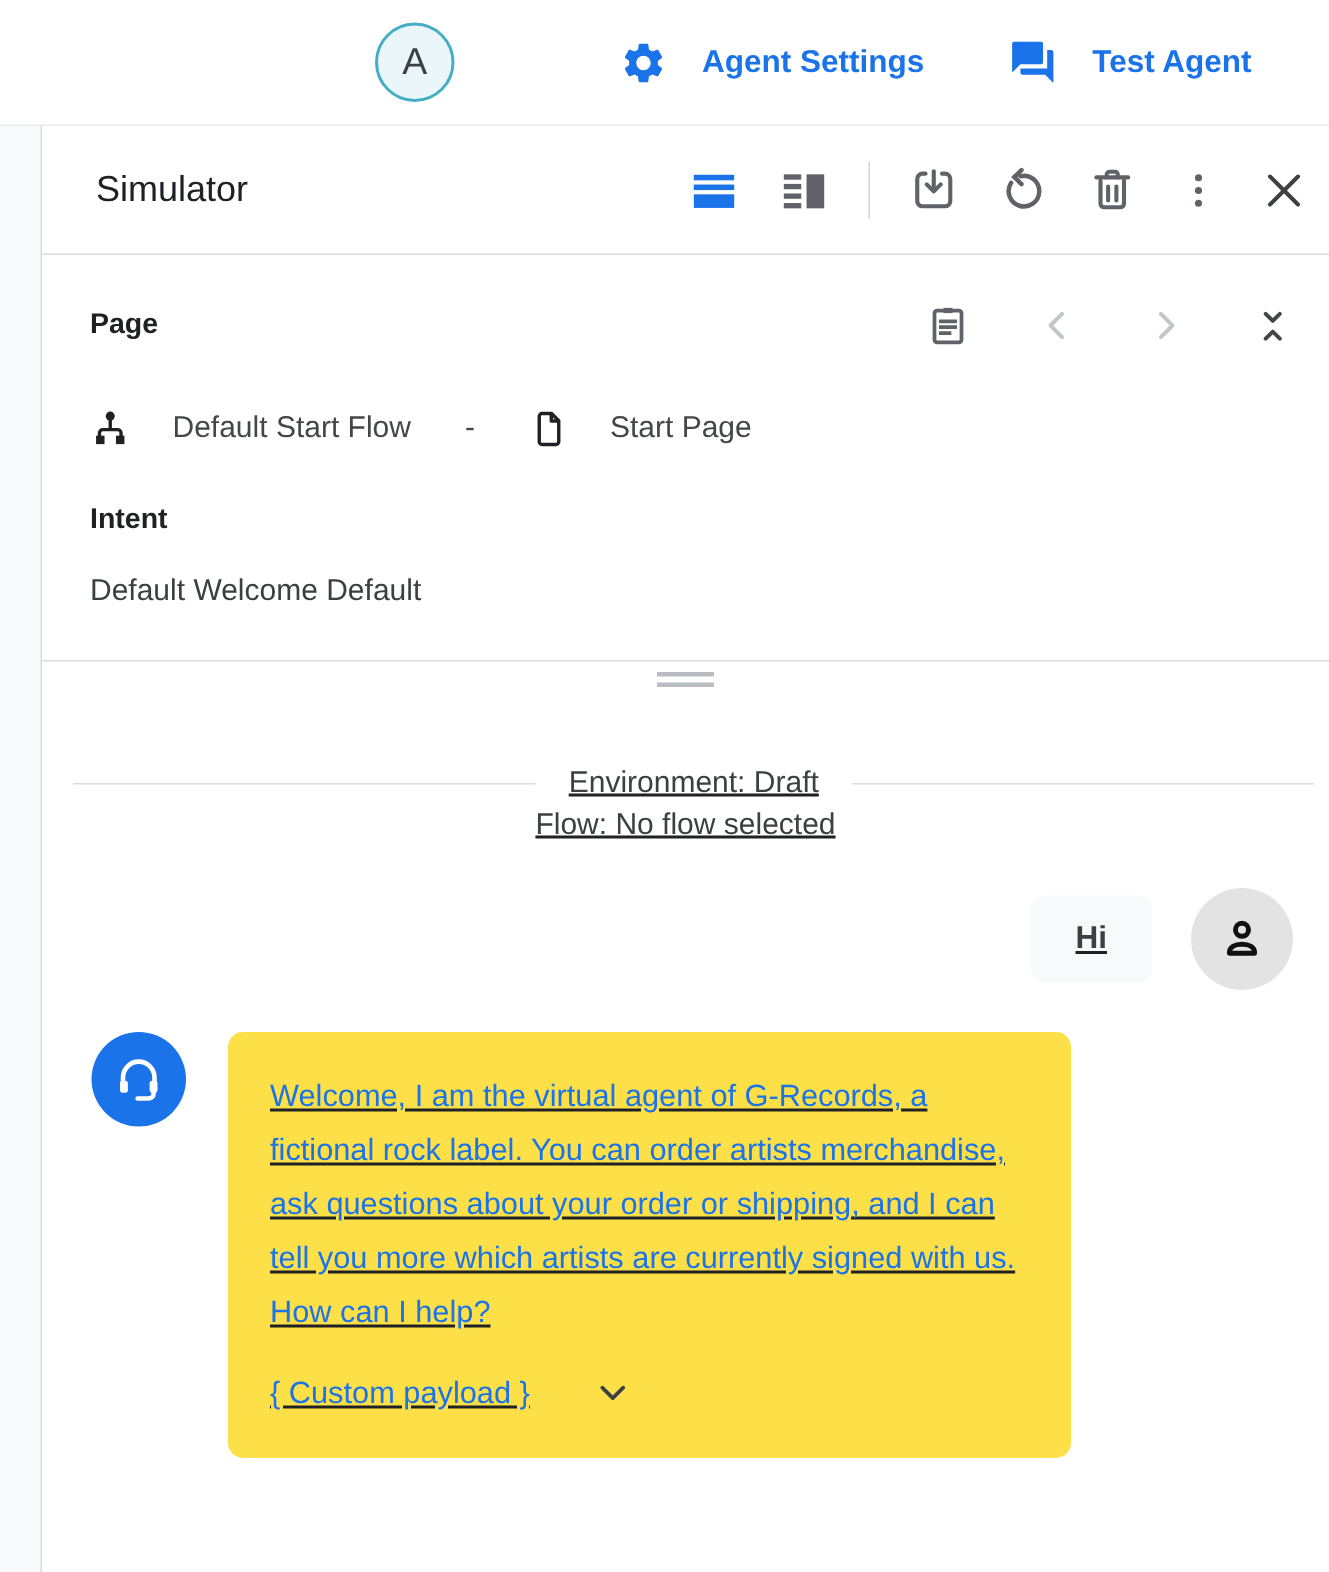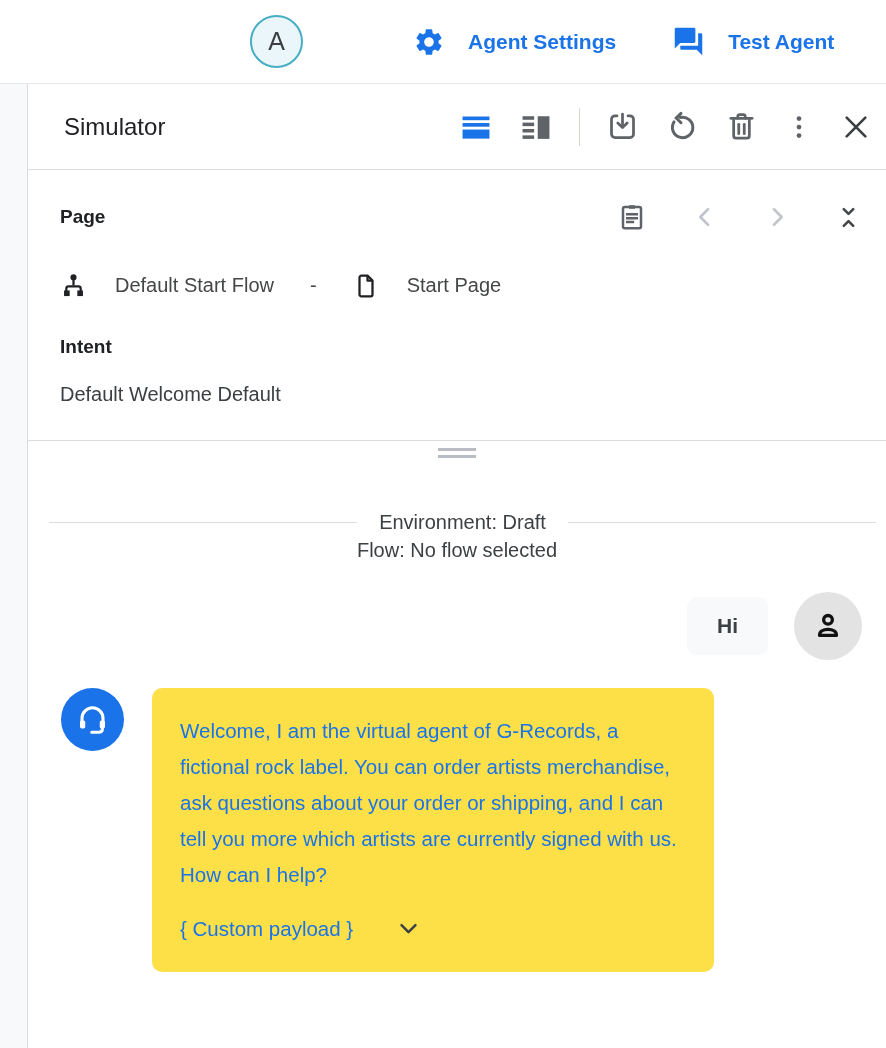--- a/index.html
+++ b/index.html
@@ -50,21 +50,21 @@
     font-size:20px; color:#444746;
   }
   .flow-sep{ margin:0 8px; }
   .intent-label{ margin-top:37px; }
   .intent-value{ margin-top:25px; font-size:20px; color:#3c4043; }
   
   .drag-row{ flex:0 0 24px; display:flex; align-items:center; justify-content:center; cursor:row-resize; }
   .drag-handle{ display:flex; flex-direction:column; gap:4px; }
   .drag-handle span{ display:block; width:38px; height:3px; background:#b9bcc1; }
   
-  .chat{ flex:1; padding-top:46px; }
+  .chat{ flex:1; padding-top:46px;text-decoration:underline; }
   .env-divider{ display:flex; align-items:center; margin:0 10px 0 21px; }
   .env-divider .hline{ flex:1; height:1px; background:#dadce0; }
   .env-text{ padding:0 22px; font-size:20px; color:#3c4043; white-space:nowrap; }
   .flow-status{ text-align:center; margin-top:5px; font-size:20px; color:#3c4043; }
   .user-row{
     margin-top:30px; display:flex; justify-content:flex-end; align-items:center;
     gap:26px; padding-right:24px;
   }
   .user-bubble{
     background:#f8f9fa; border-radius:10px; padding:17px 30px;

